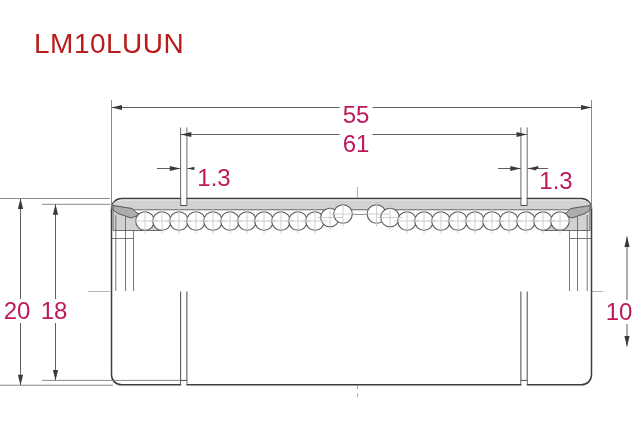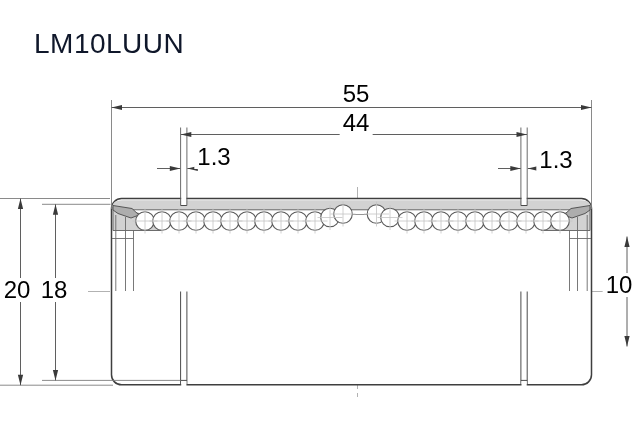--- a/index.html
+++ b/index.html
@@ -1,27 +1,27 @@
 <!DOCTYPE html>
 <html><head>
 <meta charset="utf-8">
 <style>
   html,body{margin:0;padding:0;background:#fff;}
   .canvas{
     position:relative;width:640px;height:440px;background:#fff;overflow:hidden;
     font-family:"Liberation Sans",sans-serif;
   }
   .title{
-    position:absolute;left:34px;top:28px;font-size:28px;color:#0f172a;
+    position:absolute;left:34px;top:28px;font-size:28px;color:#b91c1c;
     letter-spacing:0.5px;white-space:nowrap;
   }
   .dim-label{
     position:absolute;transform:translate(-50%,-50%);
-    font-size:24px;color:#000000;background:#ffffff;padding:0 3px;
-    line-height:1;white-space:nowrap;
+    font-size:24px;color:#be185d;background:#ffffff;padding:0 3px;
+    line-height:1;white-space:nowrap;margin-top:21px;
   }
   svg{position:absolute;left:0;top:0;}
 </style>
 </head>
 <body>
 
 <div class="canvas">
 
   <svg width="640" height="440" viewBox="0 0 640 440">
 
@@ -191,19 +191,19 @@
       <path d="M20.5,385.2 l-2.6,-10.5 h5.2 Z"></path>
       <path d="M55.5,204.3 l-2.6,10.5 h5.2 Z"></path>
       <path d="M55.5,380.4 l-2.6,-10.5 h5.2 Z"></path>
       <path d="M627,236.5 l-2.6,10.5 h5.2 Z"></path>
       <path d="M627,346.5 l-2.6,-10.5 h5.2 Z"></path>
     </g>
   </svg>
 
   <div class="title">LM10LUUN</div>
   <div class="dim-label" style="left:356px;top:94px;">55</div>
-  <div class="dim-label" style="left:356px;top:123px;">44</div>
+  <div class="dim-label" style="left:356px;top:123px;">61</div>
   <div class="dim-label" style="left:214px;top:157px;">1.3</div>
   <div class="dim-label" style="left:556px;top:160px;">1.3</div>
   <div class="dim-label" style="left:17px;top:290px;">20</div>
   <div class="dim-label" style="left:54px;top:290px;">18</div>
-  <div class="dim-label" style="left:619px;top:285px;">10</div>
+  <div class="dim-label" style="left:619px;top:291px;">10</div>
 </div>
 
 </body></html>

